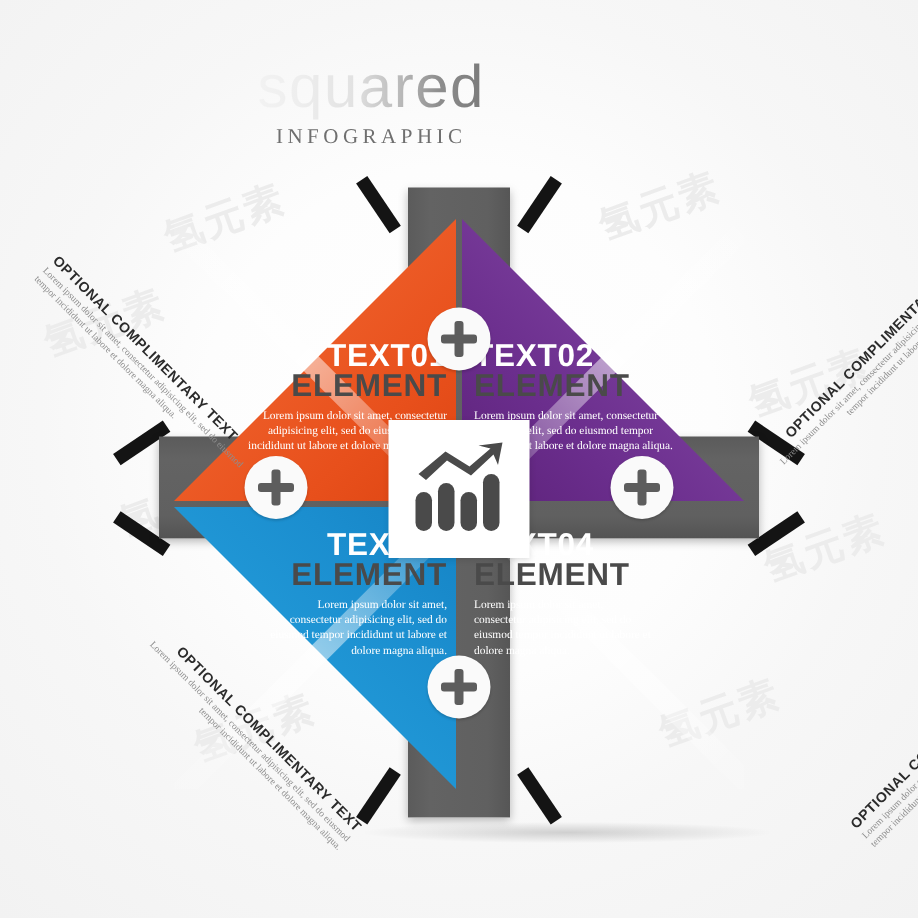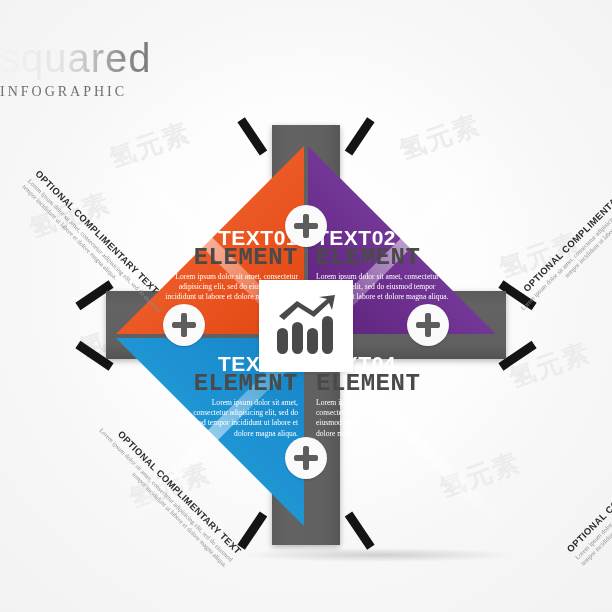--- a/index.html
+++ b/index.html
@@ -15,21 +15,21 @@
          background:
            radial-gradient(circle at 50% 46%, #ffffff 0%, #fdfdfd 38%, #f7f7f7 62%, #f2f2f2 100%);
          overflow:hidden;}
 
   
   .wm{position:absolute;color:#ececec;font-size:26px;font-weight:bold;
       letter-spacing:2px;transform:rotate(-20deg);user-select:none;
       font-family:"DejaVu Sans", sans-serif;}
 
   
-  #header{position:absolute;left:0;top:36px;width:495px;text-align:left;}
+  #header{position:absolute;left:0;top:36px;width:495px;text-align:center;}
   #title{font-size:40px;font-weight:normal;letter-spacing:1px;
          font-family:"Liberation Sans", sans-serif;
          background:linear-gradient(to right,#f2f2f2 0%,#eeeeee 18%,#e2e2e2 42%,#b9b9b9 63%,#8d8d8d 80%,#7a7a7a 100%);
          -webkit-background-clip:text;background-clip:text;color:transparent;
          display:inline-block;line-height:44px;}
   #subtitle{font-family:Liberation Serif, serif;font-size:14px;letter-spacing:3px;
             color:#6f6f6f;margin-top:4px;}
 
   
   #diagram{position:absolute;left:83px;top:110px;width:446px;height:450px;}
@@ -92,21 +92,21 @@
   #panel-3 .gloss{left:-55px;top:92px;transform:rotate(-45deg);}
 
   #panel-4{left:225px;top:228px;}
   #panel-4 .fill{background:linear-gradient(315deg,#9ccd5a 0%,#8cc councils 0%,#8cc63f 38%,#7cb936 72%,#6fae2c 100%);
                  clip-path:polygon(0 0,100% 0,0 100%);}
   #panel-4 .gloss{left:-45px;top:92px;transform:rotate(45deg);}
 
   
   .ptext{position:absolute;width:152px;}
   .ptext .t-main{font-size:21px;font-weight:bold;color:#ffffff;letter-spacing:.5px;line-height:19px;}
-  .ptext .t-sub {font-size:24px;font-weight:bold;color:#4a4a4a;letter-spacing:.5px;line-height:21px;font-family:Liberation Mono, monospace;}
+  .ptext .t-sub {font-size:21px;font-weight:bold;color:#4a4a4a;letter-spacing:.5px;line-height:21px;}
   .ptext .t-body{font-size:7.6px;line-height:10.2px;color:#ffffff;margin-top:4px;
                  font-family:"Liberation Serif", serif;}
   #text-1{right:6px;top:82px;text-align:right;}
   #text-2{left:8px;top:82px;text-align:left;}
   #text-3{right:6px;top:16px;text-align:right;}
   #text-4{left:8px;top:16px;text-align:left;}
   #text-3 .t-body,#text-4 .t-body{width:118px;}
   #text-3 .t-body{margin-left:auto;}
 
   

